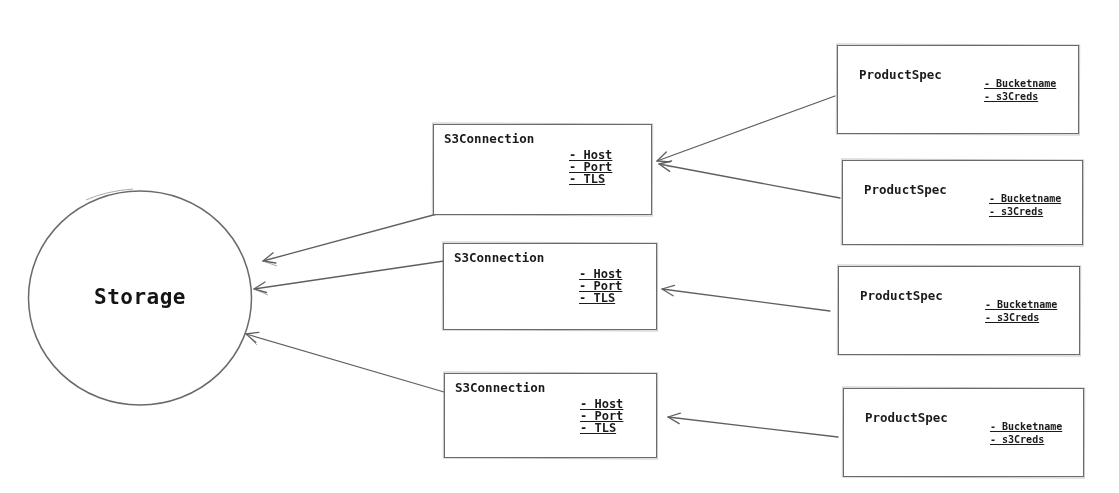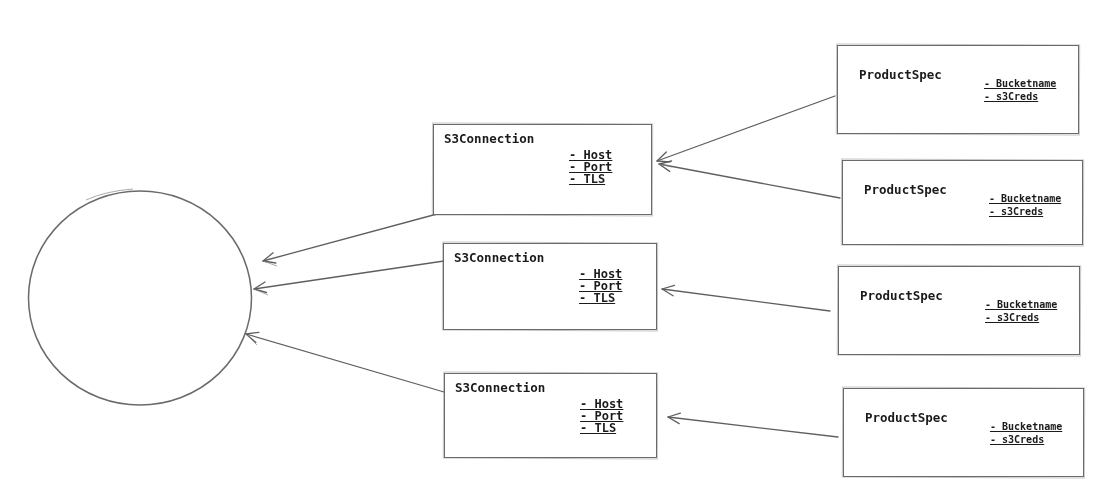--- a/index.html
+++ b/index.html
@@ -124,20 +124,21 @@
     <g>
       <path class="edge-line" d="M 830 311 L 662 289"></path>
       <polyline class="edge-head" points="673.1,295.8 662,289 674.5,285.3"></polyline>
     </g>
     <g>
       <path class="edge-line" d="M 838 437 L 668 417"></path>
       <polyline class="edge-head" points="679.2,423.6 668,417 680.4,413.1"></polyline>
     </g>
   </svg>
 
+  <div class="storage-label">Storage</div>
 
   <div class="node s3" id="s3c-1">
     <div class="title">S3Connection</div>
     <div class="attrs">
       <div>- Host</div>
       <div>- Port</div>
       <div>- TLS</div>
     </div>
   </div>
 

